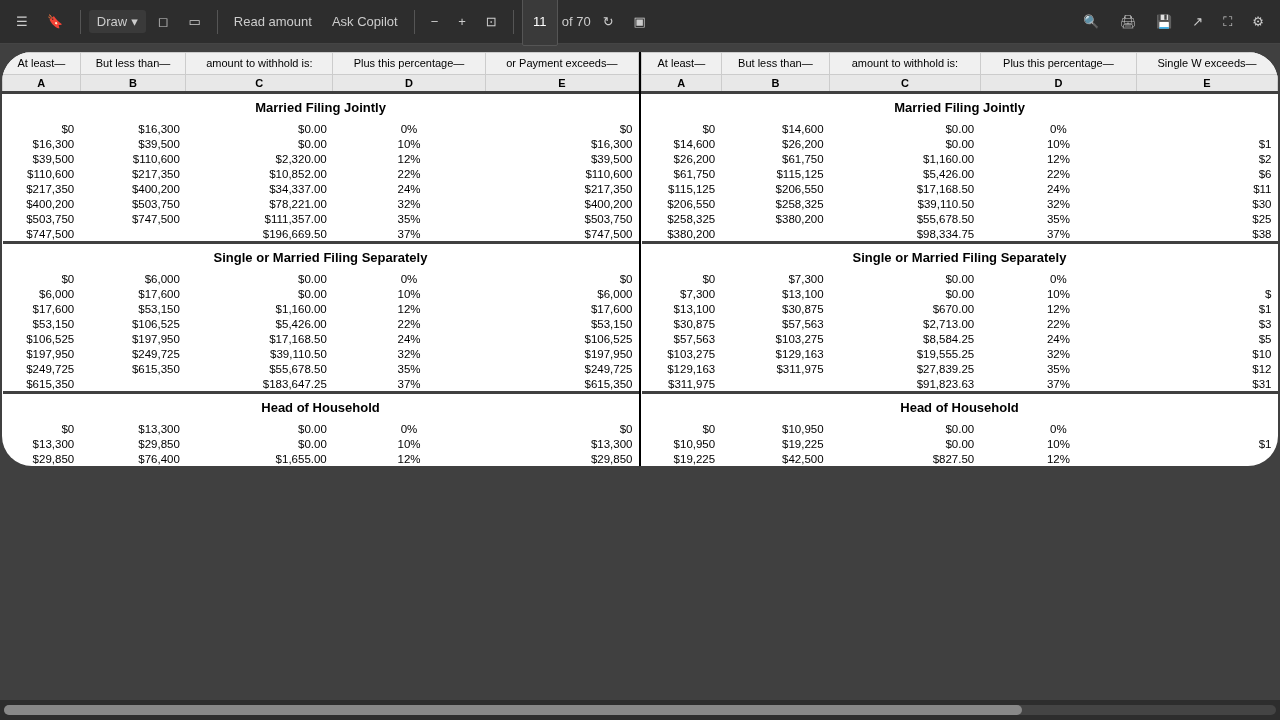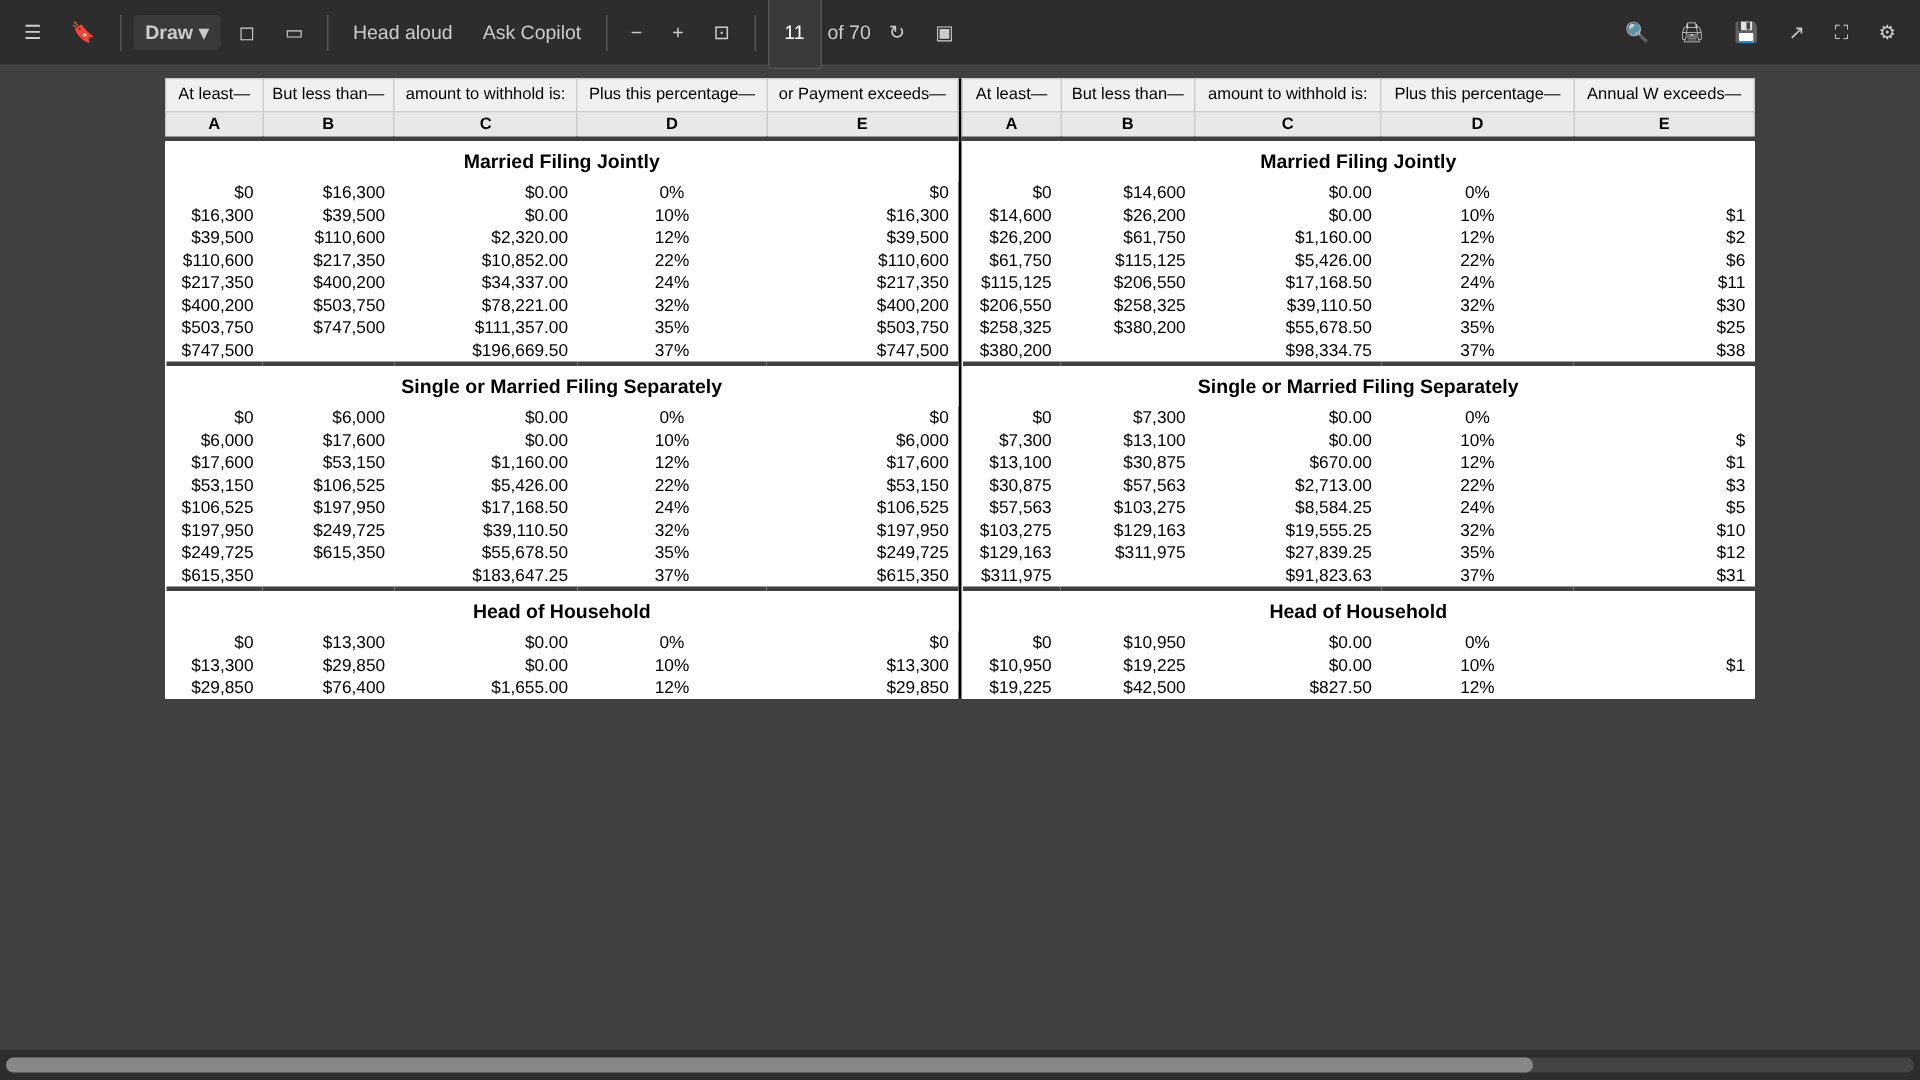--- a/index.html
+++ b/index.html
@@ -28,21 +28,21 @@
       color: #ccc;
       padding: 4px 8px;
       border-radius: 3px;
       cursor: pointer;
       font-size: 13px;
       display: flex;
       align-items: center;
       gap: 4px;
       white-space: nowrap;
     }
-    .toolbar-btn.active { background: #3a3a3a; font-weight: bold; }
+    .toolbar-btn.active { background: #3a3a3a; }
     .toolbar-divider {
       width: 1px;
       height: 24px;
       background: #555;
       margin: 0 4px;
     }
     .page-input {
       background: #3a3a3a;
       border: 1px solid #555;
       color: #fff;
@@ -65,24 +65,25 @@
       height: calc(720px - 44px - 20px);
       display: flex;
       flex-direction: column;
       align-items: center;
       overflow: hidden;
     }
 
     
     .doc-page {
       background: #fff;
-      width: 1060px;
+      width: 1276px;
       margin: 8px auto;
       overflow: hidden;
       font-size: 12px;
+      border-radius: 30px;
     }
 
     
     .table-container {
       display: flex;
       width: 100%;
     }
 
     .table-half {
       flex: 1;
@@ -181,21 +182,21 @@
     <span>▾</span>
   </button>
   <button class="toolbar-btn">
     <span>◻</span>
   </button>
   <button class="toolbar-btn">
     <span>▭</span>
   </button>
   <div class="toolbar-divider"></div>
   <button class="toolbar-btn">
-    <span>Head aloud</span>
+    <span>Read amount</span>
   </button>
   <button class="toolbar-btn">
     <span>Ask Copilot</span>
   </button>
   <div class="toolbar-divider"></div>
   <button class="toolbar-btn">
     <span>−</span>
   </button>
   <button class="toolbar-btn">
     <span>+</span>
@@ -403,21 +404,21 @@
       </div>
 
       <div class="table-half">
         <table>
           <thead>
             <tr class="col-header-row">
               <th>At least—</th>
               <th>But less than—</th>
               <th>amount to withhold is:</th>
               <th>Plus this percentage—</th>
-              <th>Annual W exceeds—</th>
+              <th>Single W exceeds—</th>
             </tr>
             <tr class="col-letter-row">
               <th>A</th>
               <th>B</th>
               <th>C</th>
               <th>D</th>
               <th>E</th>
             </tr>
           </thead>
           <tbody id="right-tbody">

